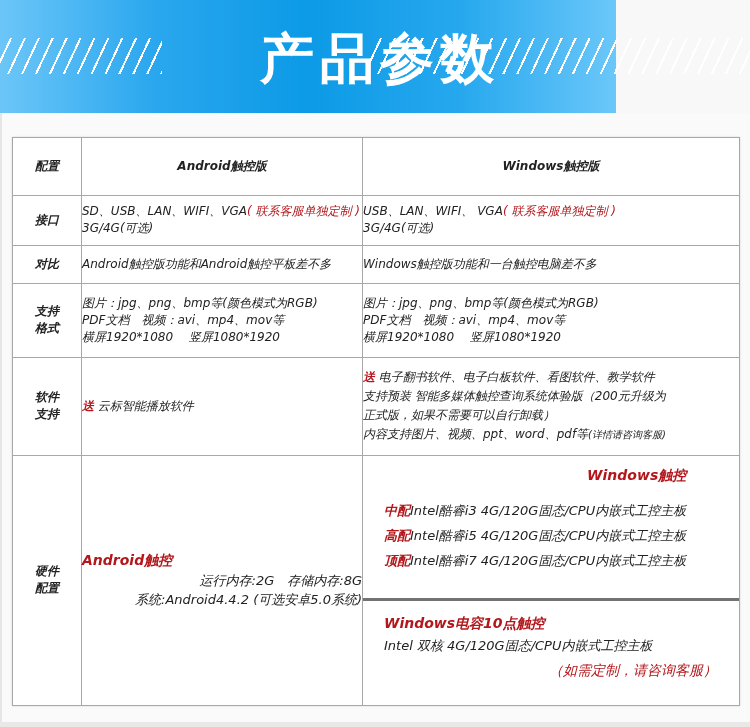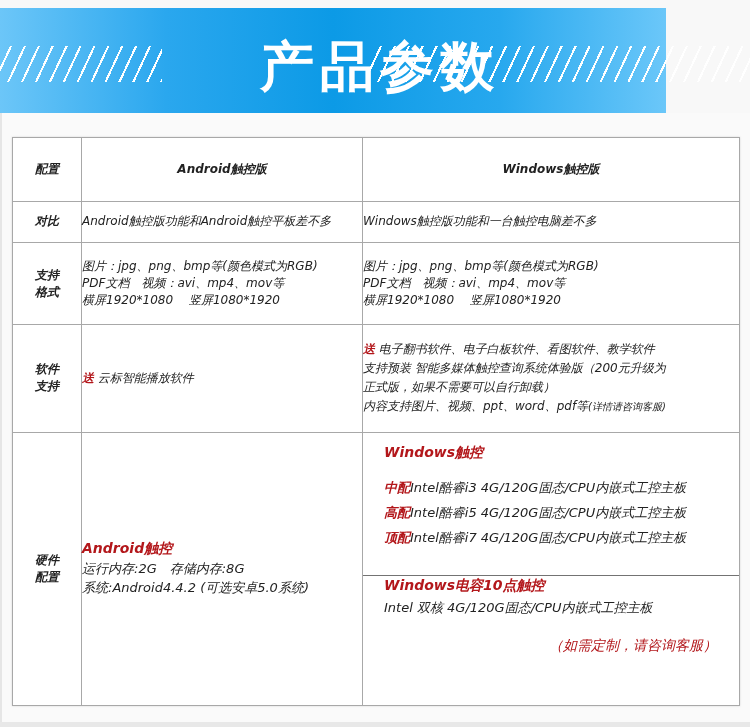--- a/index.html
+++ b/index.html
@@ -3,21 +3,21 @@
 <meta charset="utf-8">
 <style>
   html, body { margin:0; padding:0; }
   body {
     width:750px; height:727px; overflow:hidden; position:relative;
     background:#f8f8f8;
     font-family:"DejaVu Sans","Liberation Sans",sans-serif;
     color:#222;
   }
   .banner {
-    position:absolute; left:0; top:8px; width:666px; height:113px;
+    position:absolute; left:0; top:0; width:616px; height:113px;
     background:linear-gradient(90deg,#6cc6f8 0%,#2aa7ee 25%,#0c9ae6 50%,#27a8ee 75%,#6bc7f9 100%);
   }
   .stripes {
     position:absolute; top:38px; height:36px;
     background:repeating-linear-gradient(115deg, transparent 0px, transparent 9px, #ffffff 9px, #ffffff 11px, transparent 11px, transparent 12.6px);
   }
   .stripes.left { left:0; width:162px; }
   .stripes.right { left:370px; width:380px; }
   .banner-title {
     position:absolute; left:250px; top:24px; width:260px; height:70px;
@@ -50,22 +50,22 @@
   td.col-head {
     text-align:center; font-weight:bold; font-size:19px; color:#111;
   }
   td.cell { padding-left:24px; padding-right:10px; }
   td.cell-r { padding-left:21px; padding-right:10px; }
   .red { color:#b3171b; }
   .red-bold { color:#b3171b; font-weight:bold; }
   .small { font-size:10px; }
   .sw-lines div { line-height:19px; }
   .hw-title { color:#b3171b; font-weight:bold; font-size:14px; margin-bottom:2px; }
-  .hw-line { font-size:13px; line-height:19px; }
-  .win-hw-top { height:142px; position:relative; border-bottom:1px solid #737373; }
+  .hw-line { font-size:13px; line-height:19px;text-align:right; }
+  .win-hw-top { height:142px; position:relative; border-bottom:3px solid #737373;text-align:right; }
   .win-hw-bottom { height:84px; position:relative; }
   .tier { font-size:13px; line-height:25px; }
   .note { position:absolute; right:22px; bottom:6px; font-size:14px; color:#b3171b; }
 </style>
 </head>
 <body>
 
 <div class="banner">
   <div class="stripes left"></div>
   <div class="stripes right"></div>
@@ -80,20 +80,31 @@
     <col style="width:281px">
     <col style="width:377px">
   </colgroup>
   <tbody>
       <tr style="height:53px">
     <td class="label head-label">配置</td>
     <td class="col-head">Android触控版</td>
     <td class="col-head">Windows触控版</td>
   </tr>
 
+  <tr style="height:46px">
+    <td class="label">接口</td>
+    <td class="cell">
+      <span>SD、USB、LAN、WIFI、VGA</span><span class="red">( 联系客服单独定制 )</span>
+      <span>3G/4G(可选)</span>
+    </td>
+    <td class="cell-r">
+      <div><span>USB、LAN、WIFI、 VGA</span><span class="red">( 联系客服单独定制 )</span></div>
+      <div>3G/4G(可选)</div>
+    </td>
+  </tr>
 
 
   <tr style="height:35px">
     <td class="label">对比</td>
     <td class="cell">Android触控版功能和Android触控平板差不多</td>
     <td class="cell-r">Windows触控版功能和一台触控电脑差不多</td>
   </tr>
 
   <tr style="height:68px">
     <td class="label">
@@ -142,21 +153,21 @@
     <td style="vertical-align:top; padding:0;">
       <div class="win-hw-top">
         <div style="position:absolute; left:21px; top:11px;">
           <div class="hw-title" style="margin-bottom:14px;">Windows触控</div>
           <div class="tier"><span class="red-bold">中配</span><span>Intel酷睿i3  4G/120G固态/CPU内嵌式工控主板</span></div>
           <div class="tier"><span class="red-bold">高配</span><span>Intel酷睿i5  4G/120G固态/CPU内嵌式工控主板</span></div>
           <div class="tier"><span class="red-bold">顶配</span><span>Intel酷睿i7  4G/120G固态/CPU内嵌式工控主板</span></div>
         </div>
       </div>
       <div class="win-hw-bottom">
-        <div style="position:absolute; left:21px; top:1px;">
+        <div style="position:absolute; left:21px; top:14px;">
           <div class="hw-title" style="margin-bottom:4px;">Windows电容10点触控</div>
           <div class="hw-line">Intel 双核  4G/120G固态/CPU内嵌式工控主板</div>
         </div>
         <div class="note">（如需定制，请咨询客服）</div>
       </div>
     </td>
   </tr>
 </tbody>
   </table>
 

